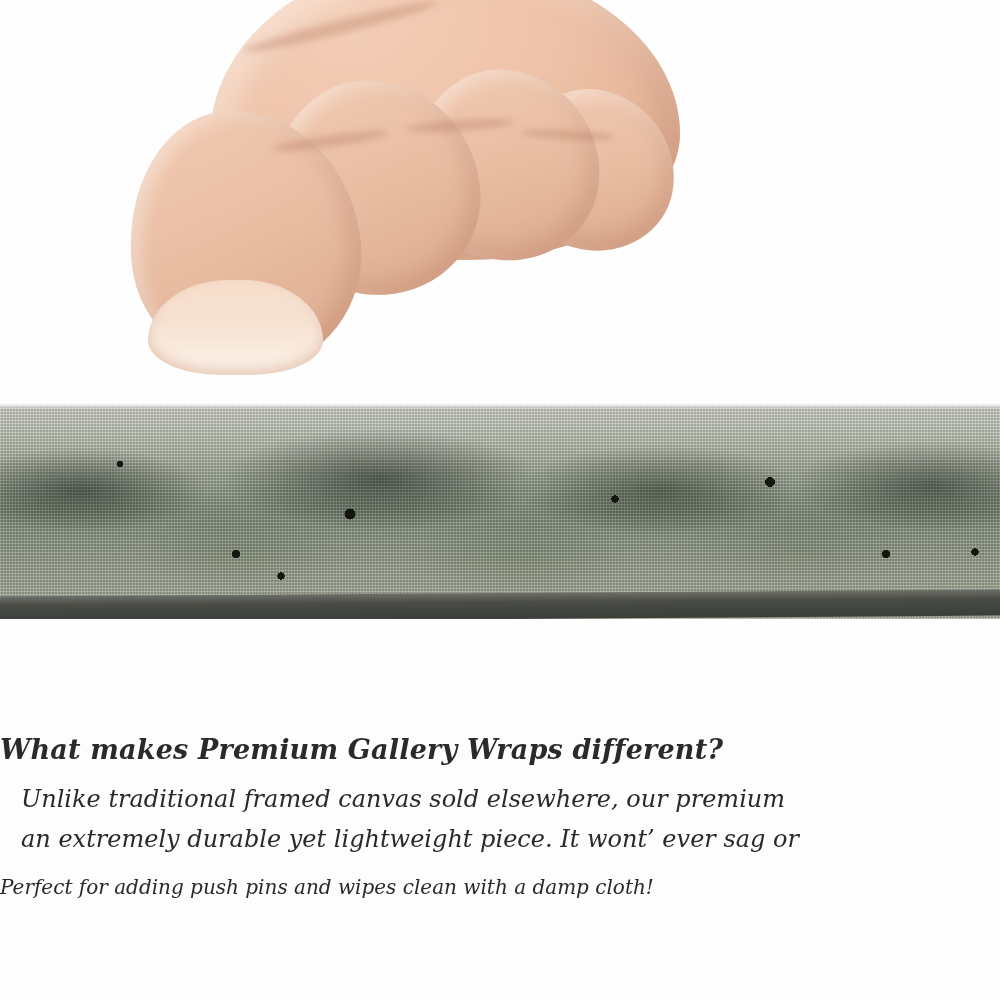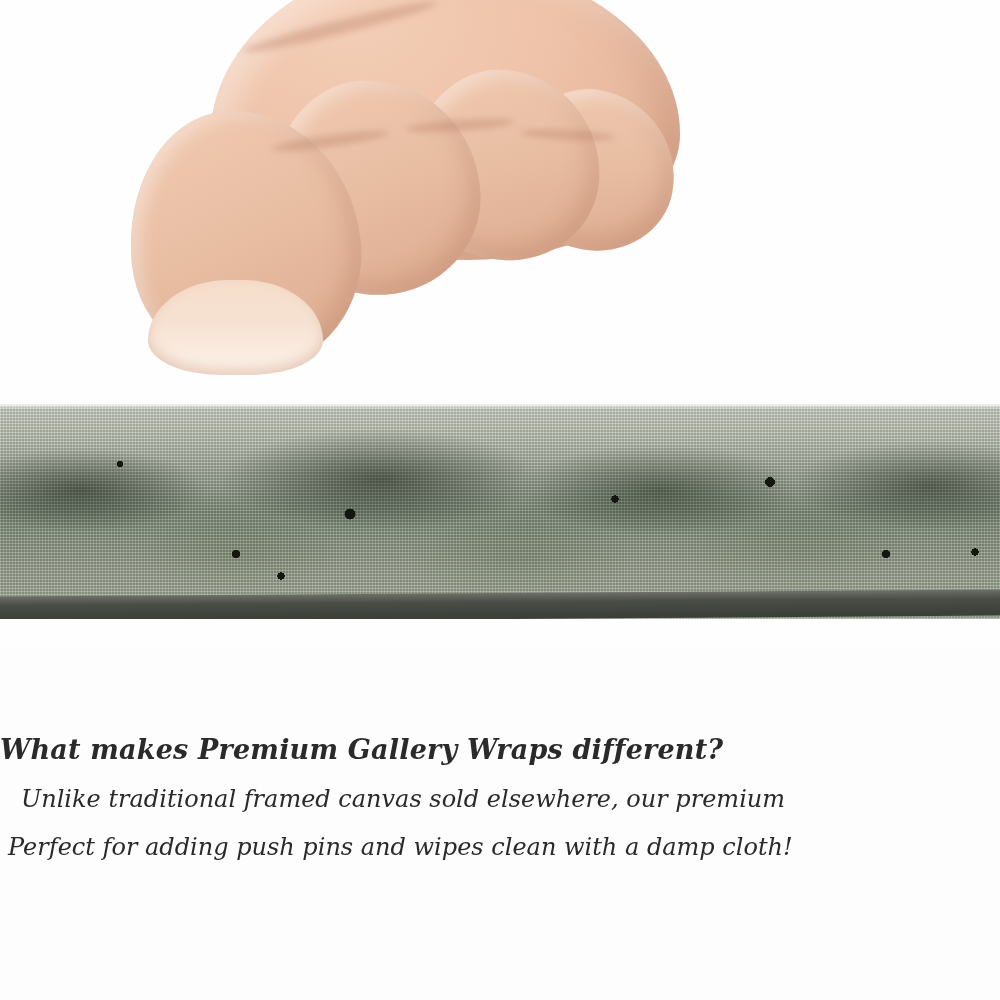--- a/index.html
+++ b/index.html
@@ -165,24 +165,23 @@
     letter-spacing: 0.2px;
     margin-bottom: 14px;
   }
   .caption-line {
     font-size: 24px;
     line-height: 40px;
     font-weight: 400;
     padding-left: 21px;
   }
   .caption-final {
-    font-size: 24px;
+    font-size: 20px;
     line-height: 40px;
     margin-top: 8px;
-    padding-left: 8px;
   }
 </style>
 </head>
 <body>
 
 <div class="product-figure">
 
   <div class="photo-area">
     <div class="hand">
       <div class="knuckle-mass"></div>
@@ -202,16 +201,17 @@
     <div class="band-texture"></div>
     <div class="band-mottle"></div>
     <div class="band-specks"></div>
     <div class="band-top-edge"></div>
     <div class="band-bottom-edge"></div>
   </div>
 
   <div class="caption">
     <div class="caption-title">What makes Premium Gallery Wraps different?</div>
     <div class="caption-line">Unlike traditional framed canvas sold elsewhere, our premium</div>
+    <div class="caption-line">an extremely durable yet lightweight piece. It wont’ ever sag or</div>
     <div class="caption-final">Perfect for adding push pins and wipes clean with a damp cloth!</div>
   </div>
 
 </div>
 
 </body></html>

